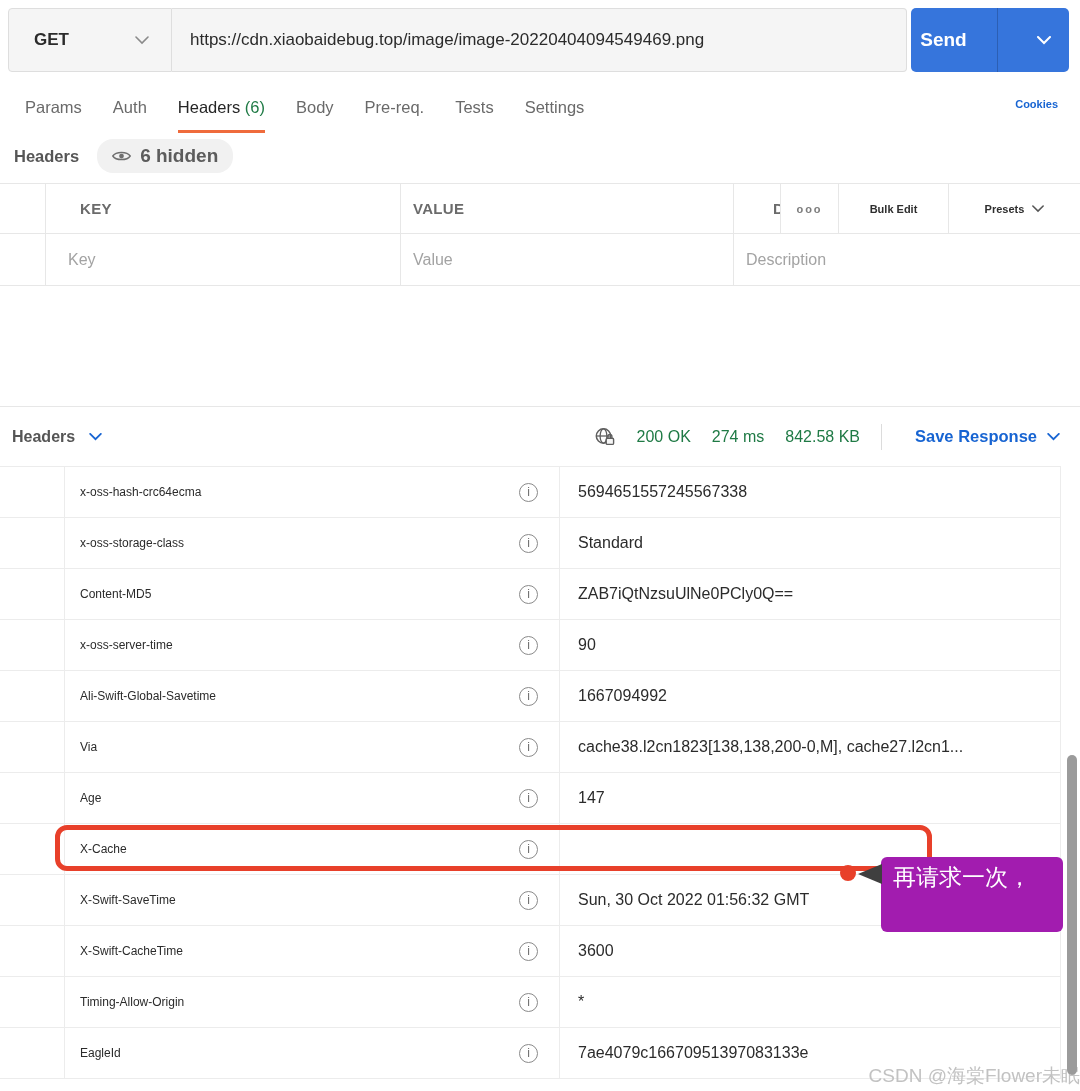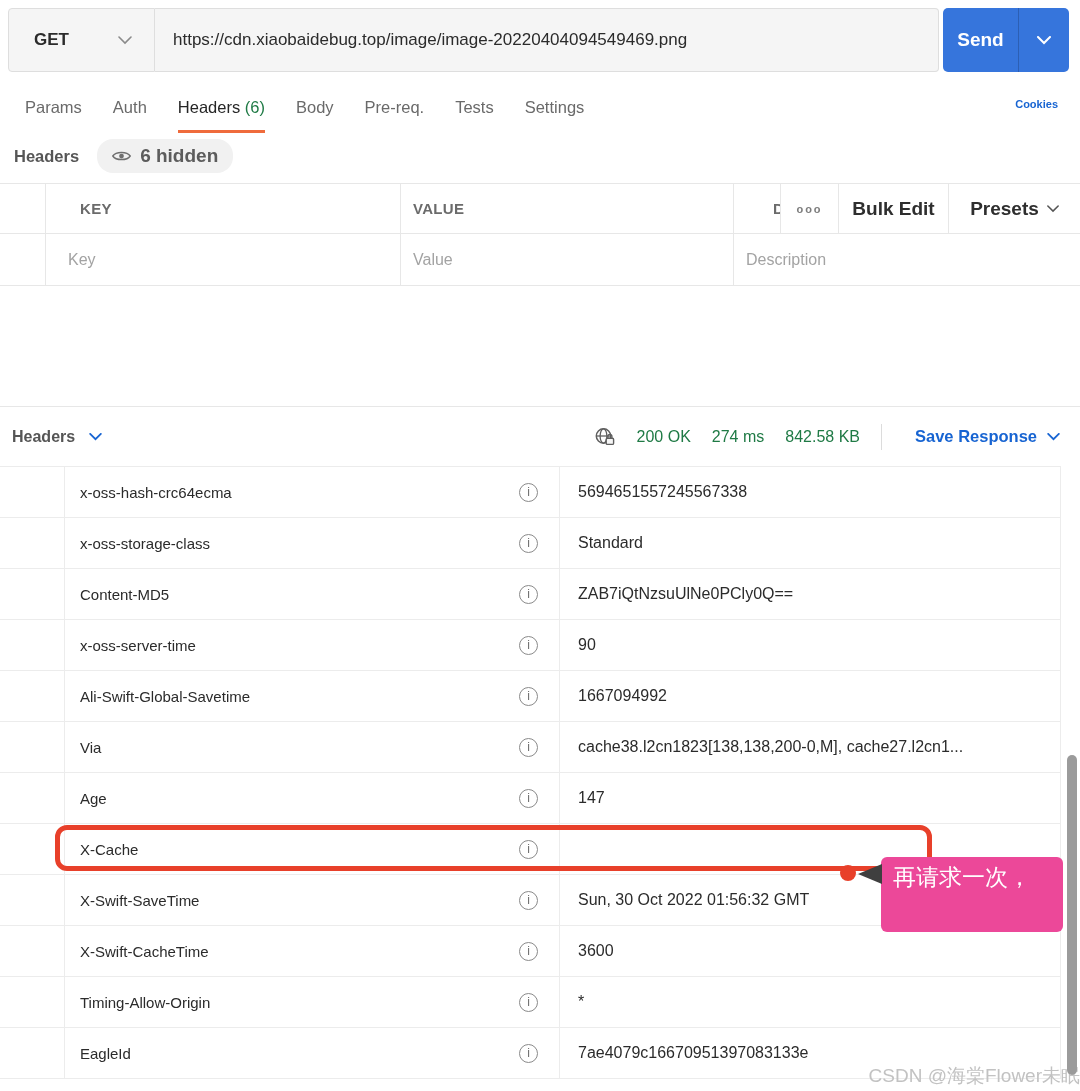--- a/index.html
+++ b/index.html
@@ -1,27 +1,27 @@
 <!DOCTYPE html>
 <html><head>
 <meta charset="utf-8">
 <style>
   * { box-sizing: border-box; margin: 0; padding: 0; }
   html,body { width:1080px; height:1091px; background:#fff; overflow:hidden;
     font-family:"Liberation Sans", sans-serif; color:#2d2d2d; position:relative; }
 
   
   .topbar { display:flex; align-items:stretch; padding:8px 11px 0 8px; height:72px; }
-  .method-select { width:147px; background:#f5f5f5; border:1px solid #dedede; border-radius:4px 0 0 4px;
+  .method-select { width:164px; background:#f5f5f5; border:1px solid #dedede; border-radius:4px 0 0 4px;
     display:flex; align-items:center; justify-content:space-between; padding:0 22px 0 25px; cursor:pointer; }
   .method-select .mlabel { font-size:17px; font-weight:bold; color:#2b2b2b; }
   .url-input { flex:1; background:#f5f5f5; border:1px solid #dedede; border-left:none; border-radius:0 4px 4px 0;
     font-size:17px; color:#2b2b2b; padding:0 14px 0 18px; outline:none; font-family:"Liberation Sans",sans-serif; }
-  .send-btn { width:126px; margin-left:4px; background:#3675dc; border-radius:5px; display:flex; align-items:stretch;
-    overflow:hidden; cursor:pointer; border:none; }
+  .send-btn { width:158px; margin-left:4px; background:#3675dc; border-radius:5px; display:flex; align-items:stretch;
+    overflow:hidden; cursor:pointer; border:none;gap:21px; }
   .send-label { flex:1; display:flex; align-items:center; justify-content:center; color:#fff;
     font-size:19px; font-weight:bold; }
   .send-divider { width:1px; background:rgba(0,0,0,0.18); margin:0; }
   .send-caret { width:50px; display:flex; align-items:center; justify-content:center; color:#fff; }
   .chev { display:inline-block; }
 
   
   .tabs-row { display:flex; align-items:flex-start; padding:0 22px 0 25px; margin-top:17px; }
   .tab { font-size:16.5px; color:#6a6a6a; padding:9px 0 13px; margin-right:31px; cursor:pointer; white-space:nowrap; }
   .tab.active { color:#262626; border-bottom:3px solid #ef6b3c; }
@@ -39,21 +39,21 @@
   
   .params-table { margin-top:10px; border-top:1px solid #e7e7e7; }
   .pt-header { display:grid; grid-template-columns:45px 355px 333px 47px 58px 110px 132px;
     height:50px; border-bottom:1px solid #e7e7e7; }
   .pt-header > div { display:flex; align-items:center; border-left:1px solid #e7e7e7; overflow:hidden; }
   .pt-header > div:first-child { border-left:none; }
   .hcell { font-size:15px; font-weight:bold; color:#6b6b6b; letter-spacing:.3px; }
   .c-key { padding-left:34px; } .c-value, .c-desc { padding-left:12px; }
   .c-desc { white-space:nowrap;padding-left:39px; }
   .c-more { justify-content:center; color:#7d7d7d; font-size:11px; font-weight:bold; letter-spacing:2px; cursor:pointer; }
-  .c-bulk, .c-presets { justify-content:center; font-size:19px; font-weight:bold; color:#2e2e2e; cursor:pointer; gap:8px; }
+  .c-bulk, .c-presets { justify-content:center; font-size:11px; font-weight:bold; color:#2e2e2e; cursor:pointer; gap:8px; }
   .pt-input-row { display:grid; grid-template-columns:45px 355px 333px 347px; height:52px; border-bottom:1px solid #e7e7e7; }
   .pt-input-row > div { border-left:1px solid #e7e7e7; display:flex; align-items:center; }
   .pt-input-row > div:first-child { border-left:none; }
   .pt-input-row input { border:none; outline:none; background:transparent; width:100%;
     font-size:16px; color:#2d2d2d; padding-left:12px; font-family:"Liberation Sans",sans-serif; }
   .pt-input-row input::placeholder { color:#a3a3a3; }
   .pt-input-row .first-input { padding-left:22px; }
 
   .spacer { height:120px; }
 
@@ -64,35 +64,35 @@
   .resp-meta { margin-left:auto; display:flex; align-items:center; gap:21px; }
   .green { color:#1f7a45; font-size:16px; }
   .meta-divider { width:1px; height:26px; background:#dcdcdc; }
   .save-response { color:#1764d2; font-weight:bold; font-size:16.5px; display:flex; align-items:center; gap:10px; cursor:pointer;margin-left:12px; }
 
   
   .resp-table { position:relative; width:1061px; border-top:1px solid #ececec; border-right:1px solid #ececec; }
   .r-row { display:grid; grid-template-columns:65px 495px 500px; height:51px; border-bottom:1px solid #ececec; position:relative; }
   .r-gutter { border-right:1px solid #ececec; }
   .r-key { display:flex; align-items:center; padding-left:15px; border-right:1px solid #ececec; }
-  .r-key-label { font-size:15px; color:#2b2b2b; }
+  .r-key-label { font-size:12px; color:#2b2b2b; }
   .info-icon { margin-left:auto; margin-right:21px; width:19px; height:19px; border:1.4px solid #8a8a8a; border-radius:50%;
     color:#6f6f6f; font-size:12px; display:flex; align-items:center; justify-content:center; cursor:pointer; flex:none; }
   .r-value { display:flex; align-items:center; padding-left:18px; font-size:16px; color:#2b2b2b;
     white-space:nowrap; overflow:hidden; }
   .r-row.highlighted { z-index:6; }
 
   
   .red-box, .red-dot, .anno-tooltip { display:none; }
   .highlighted .red-box { display:block; position:absolute; left:55px; top:1px; width:877px; height:46px;
     border:5px solid #e8402a; border-radius:12px; pointer-events:none; }
   .highlighted .red-dot { display:block; position:absolute; left:840px; top:41px; width:16px; height:16px;
     background:#e8402a; border-radius:50%; z-index:7; }
   .highlighted .anno-tooltip { display:block; position:absolute; left:881px; top:33px; width:182px; height:75px;
-    background:#ec4899; border-radius:6px; color:#fff; font-size:23px; line-height:35px; padding:3px 8px 0 12px; z-index:8; }
+    background:#a21caf; border-radius:6px; color:#fff; font-size:23px; line-height:35px; padding:3px 8px 0 12px; z-index:8; }
   .highlighted .anno-tooltip::before { content:""; position:absolute; left:-23px; top:7px; width:0; height:0;
     border-style:solid; border-width:10px 24px 10px 0; border-color:transparent #3f3f3f transparent transparent; }
 
   
   .scroll-thumb { position:absolute; right:3px; top:755px; width:10px; height:320px; background:#9b9b9b;
     border-radius:6px; cursor:grab; z-index:12; }
   .watermark { position:absolute; right:0; bottom:2px; font-size:19px; color:#c2c2c2; z-index:11; white-space:nowrap; }
 
   svg { display:block; }
 </style>

